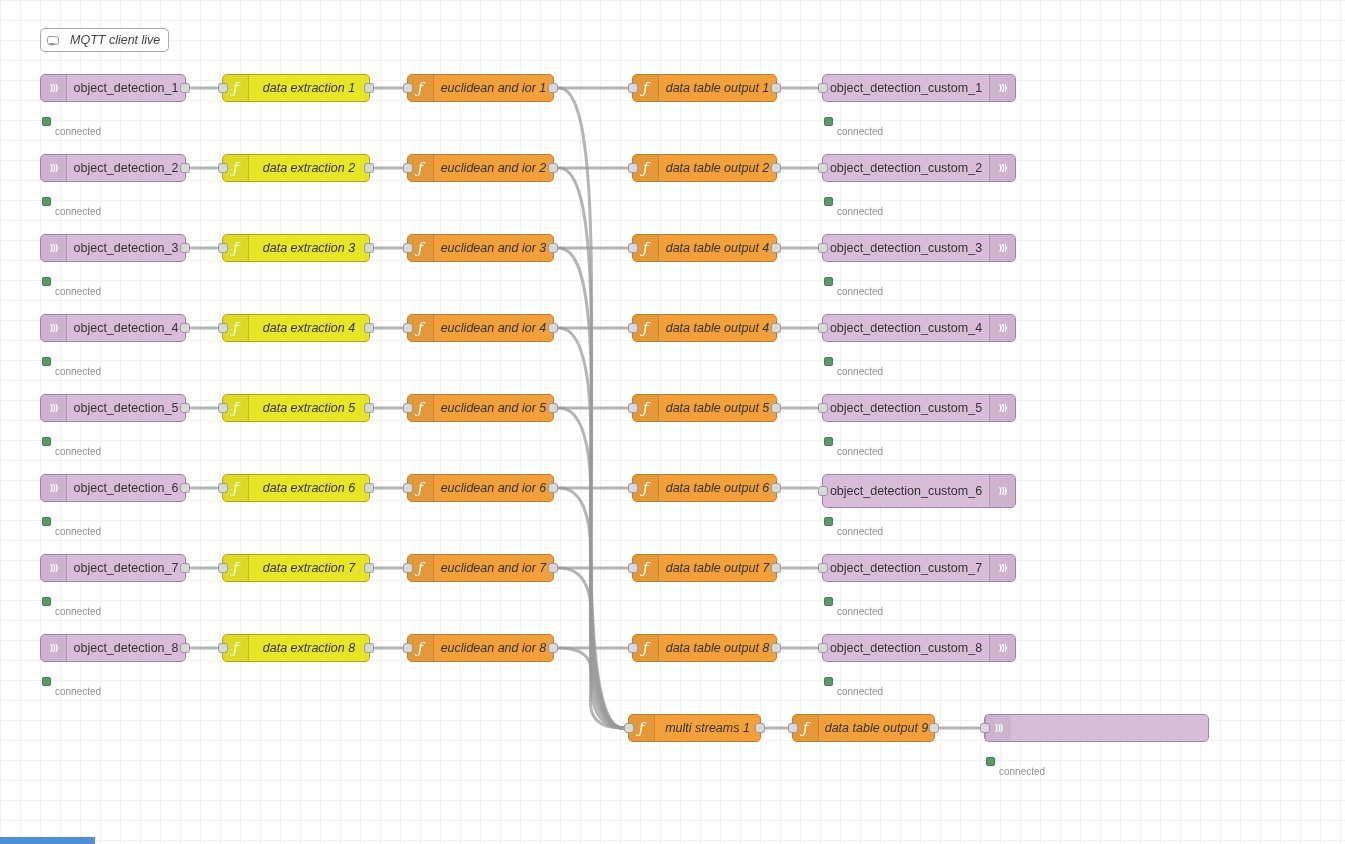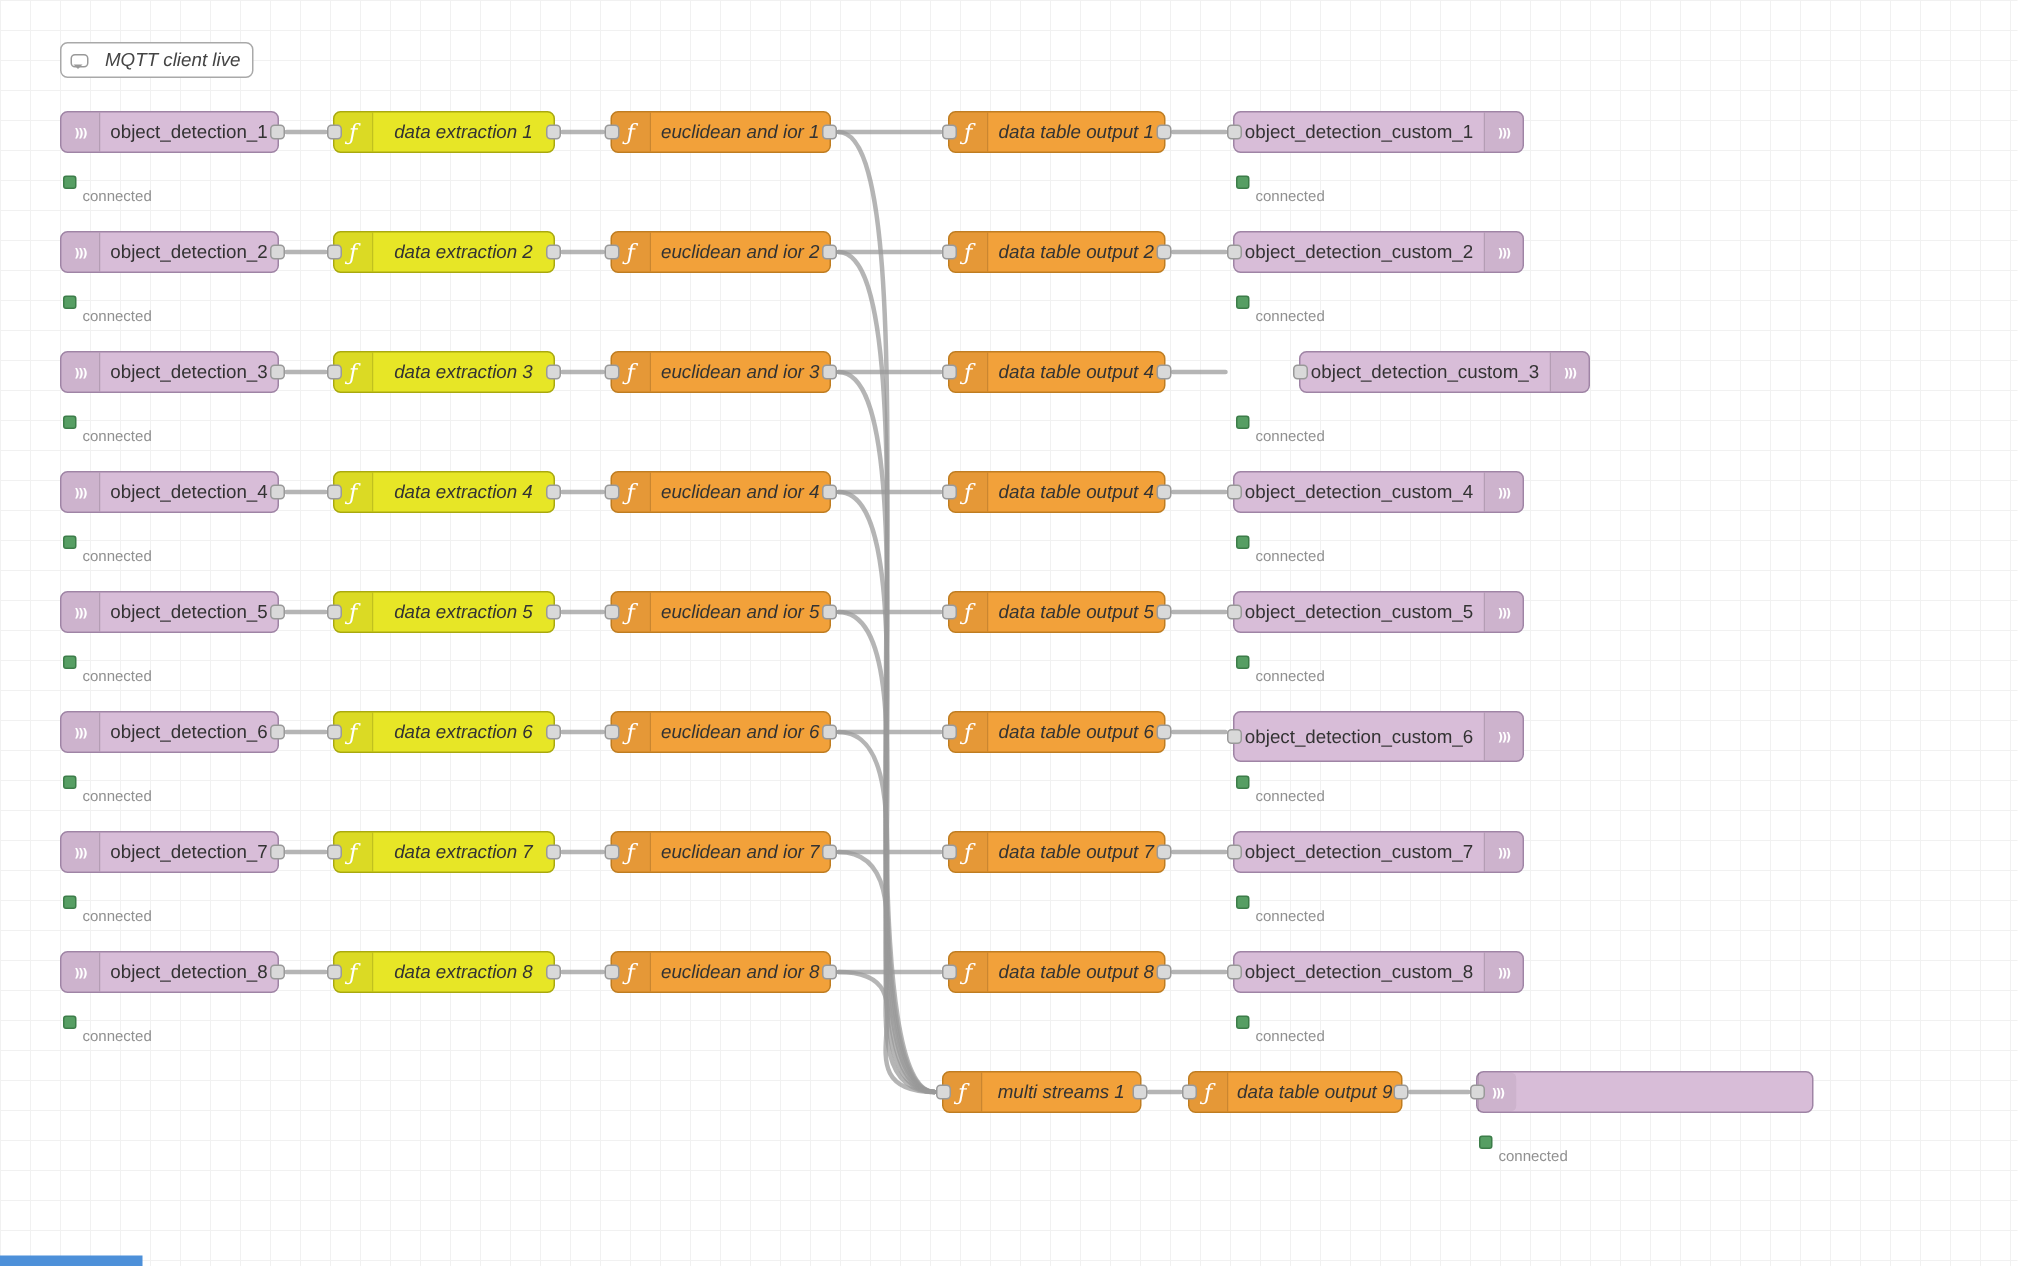--- a/index.html
+++ b/index.html
@@ -226,21 +226,21 @@
         <div class="port out"></div>
       </div>
       <div class="node orange" style="left: 632px; top: 234px; width: 145px; height: 28px;">
         <div class="icon-strip">
           <span class="fx">ƒ</span>
         </div>
         <div class="label">data table output 4</div>
         <div class="port in"></div>
         <div class="port out"></div>
       </div>
-      <div class="node purple" style="left: 822px; top: 234px; width: 194px; height: 28px; margin-left: 44px;">
+      <div class="node purple" style="left: 822px; top: 234px; width: 194px; height: 28px;">
         <div class="label">object_detection_custom_3</div>
         <div class="icon-strip right">
           <span class="waves">)))</span>
         </div>
         <div class="port in"></div>
       </div>
       <div class="status" style="left: 824px; top: 265px;">
         <span class="status-dot"></span>
         <span class="status-text">connected</span>
       </div>

